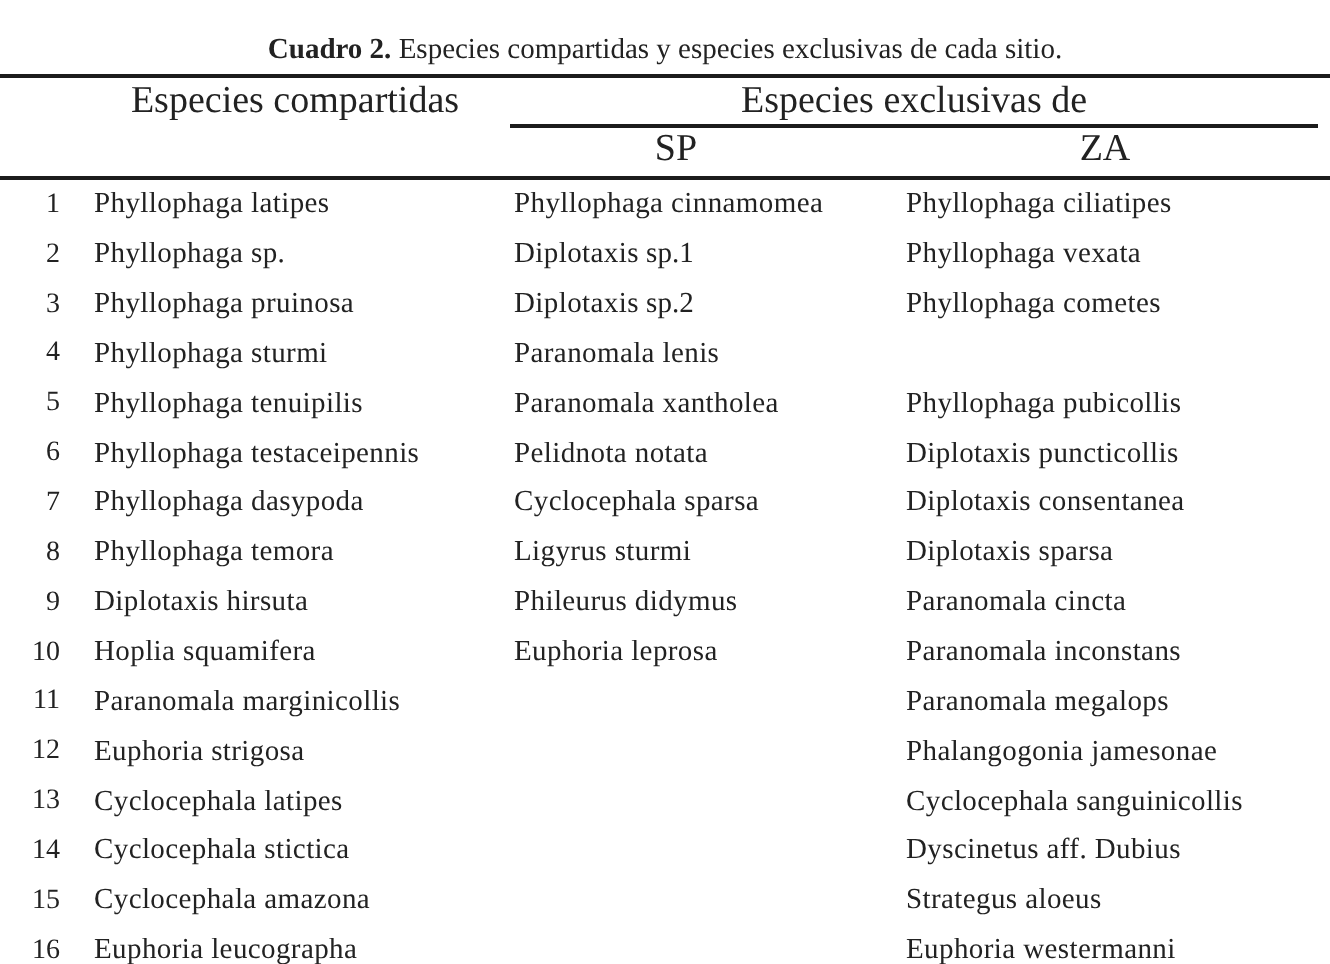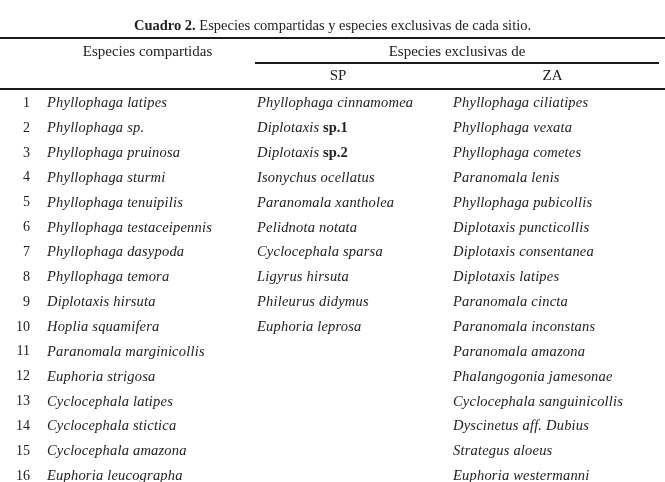--- a/index.html
+++ b/index.html
@@ -44,21 +44,21 @@
     left: 255px;
     width: 404px;
     height: 1.5px;
     background: #1c1c1c;
   }
   .hdr {
     position: absolute;
     height: 20px;
     line-height: 20px;
     text-align: center;
-    font-size: 15px;
+    font-size: 19px;
     white-space: nowrap;
   }
   .hdr-shared    { top: 29px; left: 38px;  width: 219px; }
   .hdr-exclusive { top: 29px; left: 255px; width: 404px; }
   .hdr-sp        { top: 53px; left: 255px; width: 198px; }
   .hdr-sp span   { position: relative; left: -16px; }
   .hdr-za        { top: 53px; left: 453px; width: 207px; }
   .hdr-za span   { position: relative; left: -4px; }
   .tbody {
     position: absolute;
@@ -76,22 +76,22 @@
     font-size: 14.5px;
     white-space: nowrap;
     overflow: hidden;
   }
   .cell-num {
     text-align: right;
     font-style: normal;
     font-size: 14px;
   }
   .cell-shared { padding-left: 17px; }
-  .cell .it { font-style: italic; letter-spacing: 0.2px; text-align: right; }
-  .cell .rm { font-style: normal; font-weight: bold; }
+  .cell .it { letter-spacing: 0.2px; text-align: right; }
+  .cell .rm { font-style: normal; }
 </style>
 </head>
 <body>
 
 <div class="page">
 
   <div class="title">
     <span class="bold">Cuadro 2.</span><span> Especies compartidas y especies exclusivas de cada sitio.</span>
   </div>
 
@@ -120,21 +120,20 @@
       </div>
       <div class="trow">
         <div class="cell cell-num">3</div>
         <div class="cell cell-shared"><span class="it">Phyllophaga pruinosa</span><span class="rm"></span></div>
         <div class="cell"><span class="it">Diplotaxis</span><span class="rm"> sp.2</span></div>
         <div class="cell"><span class="it">Phyllophaga cometes</span><span class="rm"></span></div>
       </div>
       <div class="trow">
         <div class="cell cell-num">4</div>
         <div class="cell cell-shared"><span class="it">Phyllophaga sturmi</span><span class="rm"></span></div>
-        <div class="cell"><span class="it">Isonychus ocellatus</span><span class="rm"></span></div>
         <div class="cell"><span class="it">Paranomala lenis</span><span class="rm"></span></div>
       </div>
       <div class="trow">
         <div class="cell cell-num">5</div>
         <div class="cell cell-shared"><span class="it">Phyllophaga tenuipilis</span><span class="rm"></span></div>
         <div class="cell"><span class="it">Paranomala xantholea</span><span class="rm"></span></div>
         <div class="cell"><span class="it">Phyllophaga pubicollis</span><span class="rm"></span></div>
       </div>
       <div class="trow">
         <div class="cell cell-num">6</div>
@@ -144,40 +143,40 @@
       </div>
       <div class="trow">
         <div class="cell cell-num">7</div>
         <div class="cell cell-shared"><span class="it">Phyllophaga dasypoda</span><span class="rm"></span></div>
         <div class="cell"><span class="it">Cyclocephala sparsa</span><span class="rm"></span></div>
         <div class="cell"><span class="it">Diplotaxis consentanea</span><span class="rm"></span></div>
       </div>
       <div class="trow">
         <div class="cell cell-num">8</div>
         <div class="cell cell-shared"><span class="it">Phyllophaga temora</span><span class="rm"></span></div>
-        <div class="cell"><span class="it">Ligyrus hirsuta</span><span class="rm"></span></div>
-        <div class="cell"><span class="it">Diplotaxis latipes</span><span class="rm"></span></div>
+        <div class="cell"><span class="it">Ligyrus sturmi</span><span class="rm"></span></div>
+        <div class="cell"><span class="it">Diplotaxis sparsa</span><span class="rm"></span></div>
       </div>
       <div class="trow">
         <div class="cell cell-num">9</div>
         <div class="cell cell-shared"><span class="it">Diplotaxis hirsuta</span><span class="rm"></span></div>
         <div class="cell"><span class="it">Phileurus didymus</span><span class="rm"></span></div>
         <div class="cell"><span class="it">Paranomala cincta</span><span class="rm"></span></div>
       </div>
       <div class="trow">
         <div class="cell cell-num">10</div>
         <div class="cell cell-shared"><span class="it">Hoplia squamifera</span><span class="rm"></span></div>
         <div class="cell"><span class="it">Euphoria leprosa</span><span class="rm"></span></div>
         <div class="cell"><span class="it">Paranomala inconstans</span><span class="rm"></span></div>
       </div>
       <div class="trow">
         <div class="cell cell-num">11</div>
         <div class="cell cell-shared"><span class="it">Paranomala marginicollis</span><span class="rm"></span></div>
         <div class="cell"><span class="it"></span><span class="rm"></span></div>
-        <div class="cell"><span class="it">Paranomala amazona</span><span class="rm"></span></div>
+        <div class="cell"><span class="it">Paranomala megalops</span><span class="rm"></span></div>
       </div>
       <div class="trow">
         <div class="cell cell-num">12</div>
         <div class="cell cell-shared"><span class="it">Euphoria strigosa</span><span class="rm"></span></div>
         <div class="cell"><span class="it"></span><span class="rm"></span></div>
         <div class="cell"><span class="it">Phalangogonia jamesonae</span><span class="rm"></span></div>
       </div>
       <div class="trow">
         <div class="cell cell-num">13</div>
         <div class="cell cell-shared"><span class="it">Cyclocephala latipes</span><span class="rm"></span></div>

